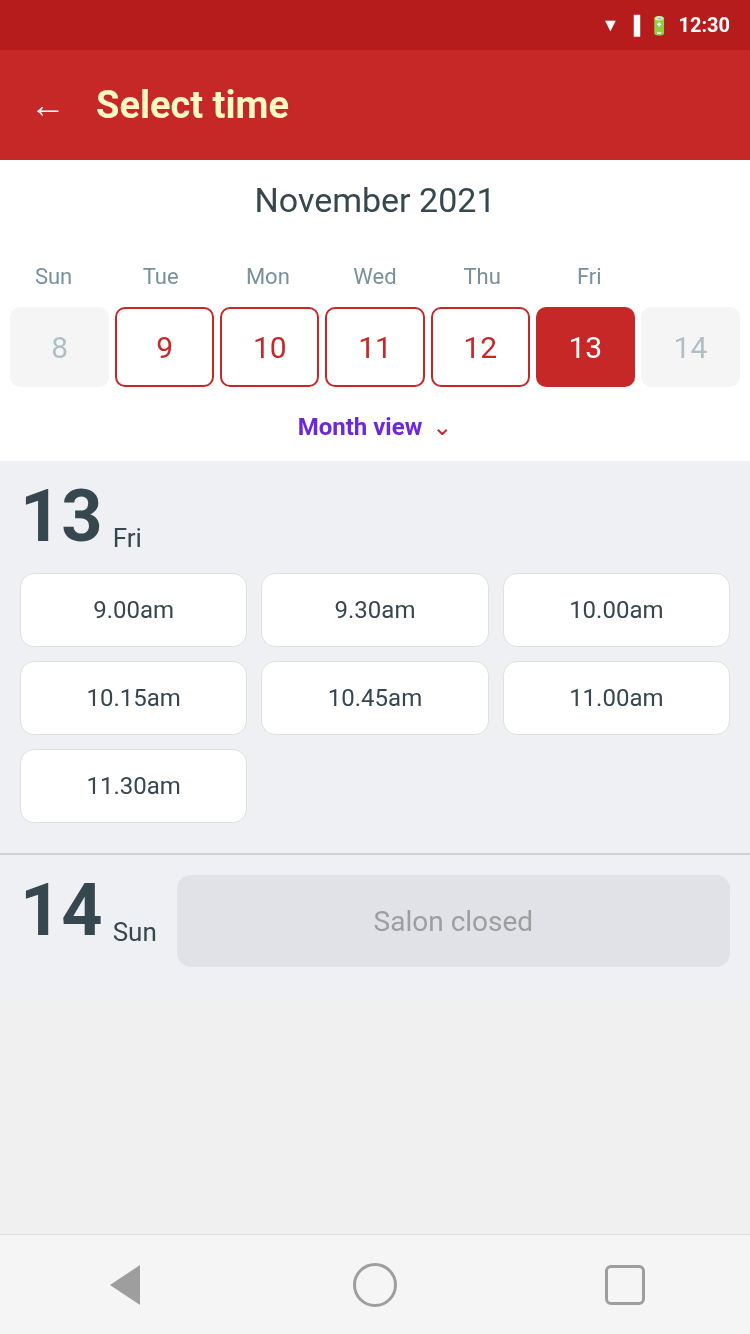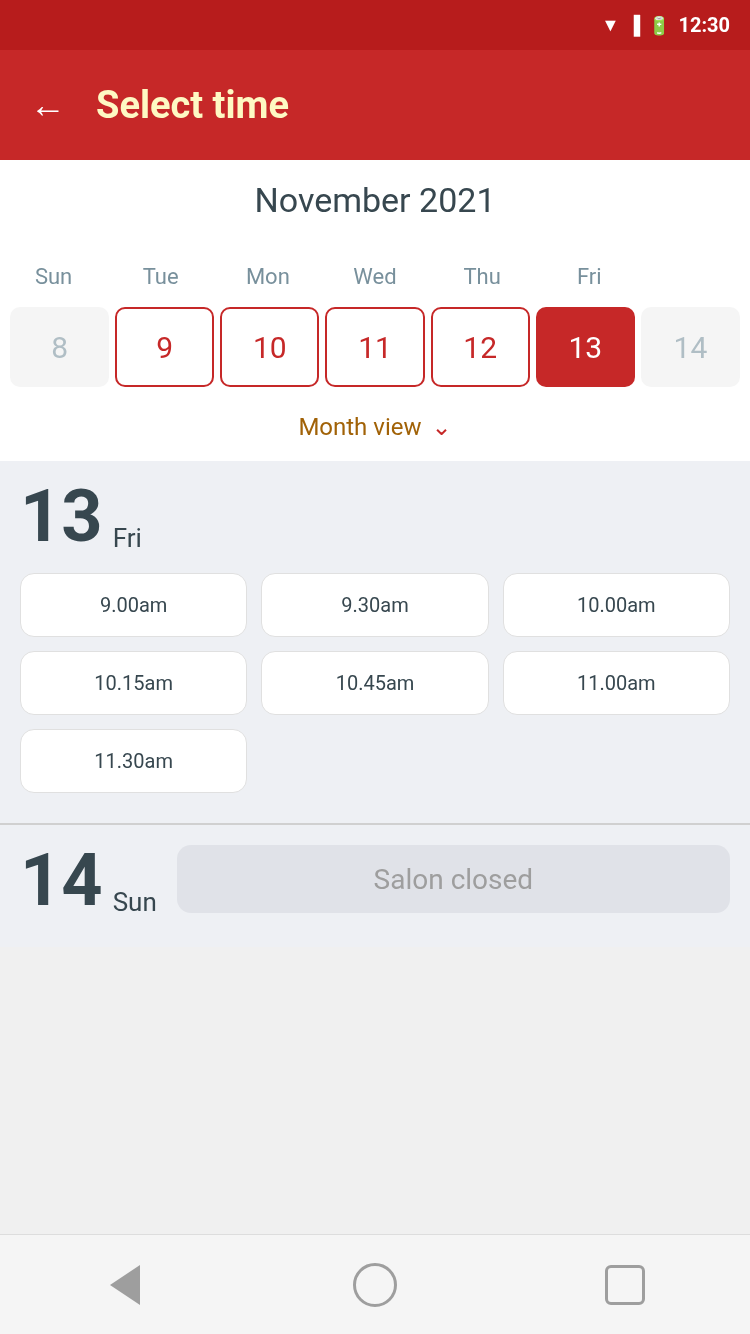--- a/index.html
+++ b/index.html
@@ -115,22 +115,23 @@
     
     .month-view-toggle {
       display: flex;
       align-items: center;
       justify-content: center;
       gap: 10px;
       padding: 16px 0 20px 0;
       cursor: pointer;
     }
     .month-view-text {
-      color: #a16207;
+      color: #6d28d9;
       font-size: 24px;
+      font-weight: bold;
     }
     .chevron-down {
       color: #c62828;
       font-size: 24px;
     }
 
     
     .time-section {
       background: #eef0f4;
       padding: 20px 20px 30px 20px;
@@ -153,25 +154,25 @@
       margin-top: 42px;
     }
     .time-slots-grid {
       display: grid;
       grid-template-columns: repeat(3, 1fr);
       gap: 14px;
     }
     .time-slot {
       background: white;
       border-radius: 14px;
-      height: 64px;
-      display: flex;
-      align-items: center;
-      justify-content: center;
-      font-size: 20px;
+      height: 74px;
+      display: flex;
+      align-items: center;
+      justify-content: center;
+      font-size: 24px;
       color: #37474f;
       cursor: pointer;
       border: 1.5px solid #e0e0e0;
     }
 
     
     .section-divider {
       height: 2px;
       background: #d0d0d0;
       margin: 0 0;
@@ -184,21 +185,21 @@
     }
     .closed-row {
       display: flex;
       align-items: flex-start;
       gap: 20px;
     }
     .closed-slot {
       flex: 1;
       background: #e0e2e8;
       border-radius: 14px;
-      height: 68px;
+      height: 92px;
       display: flex;
       align-items: center;
       justify-content: center;
       font-size: 28px;
       color: #9e9e9e;
     }
 
     
     .nav-bar {
       background: #f5f5f5;

